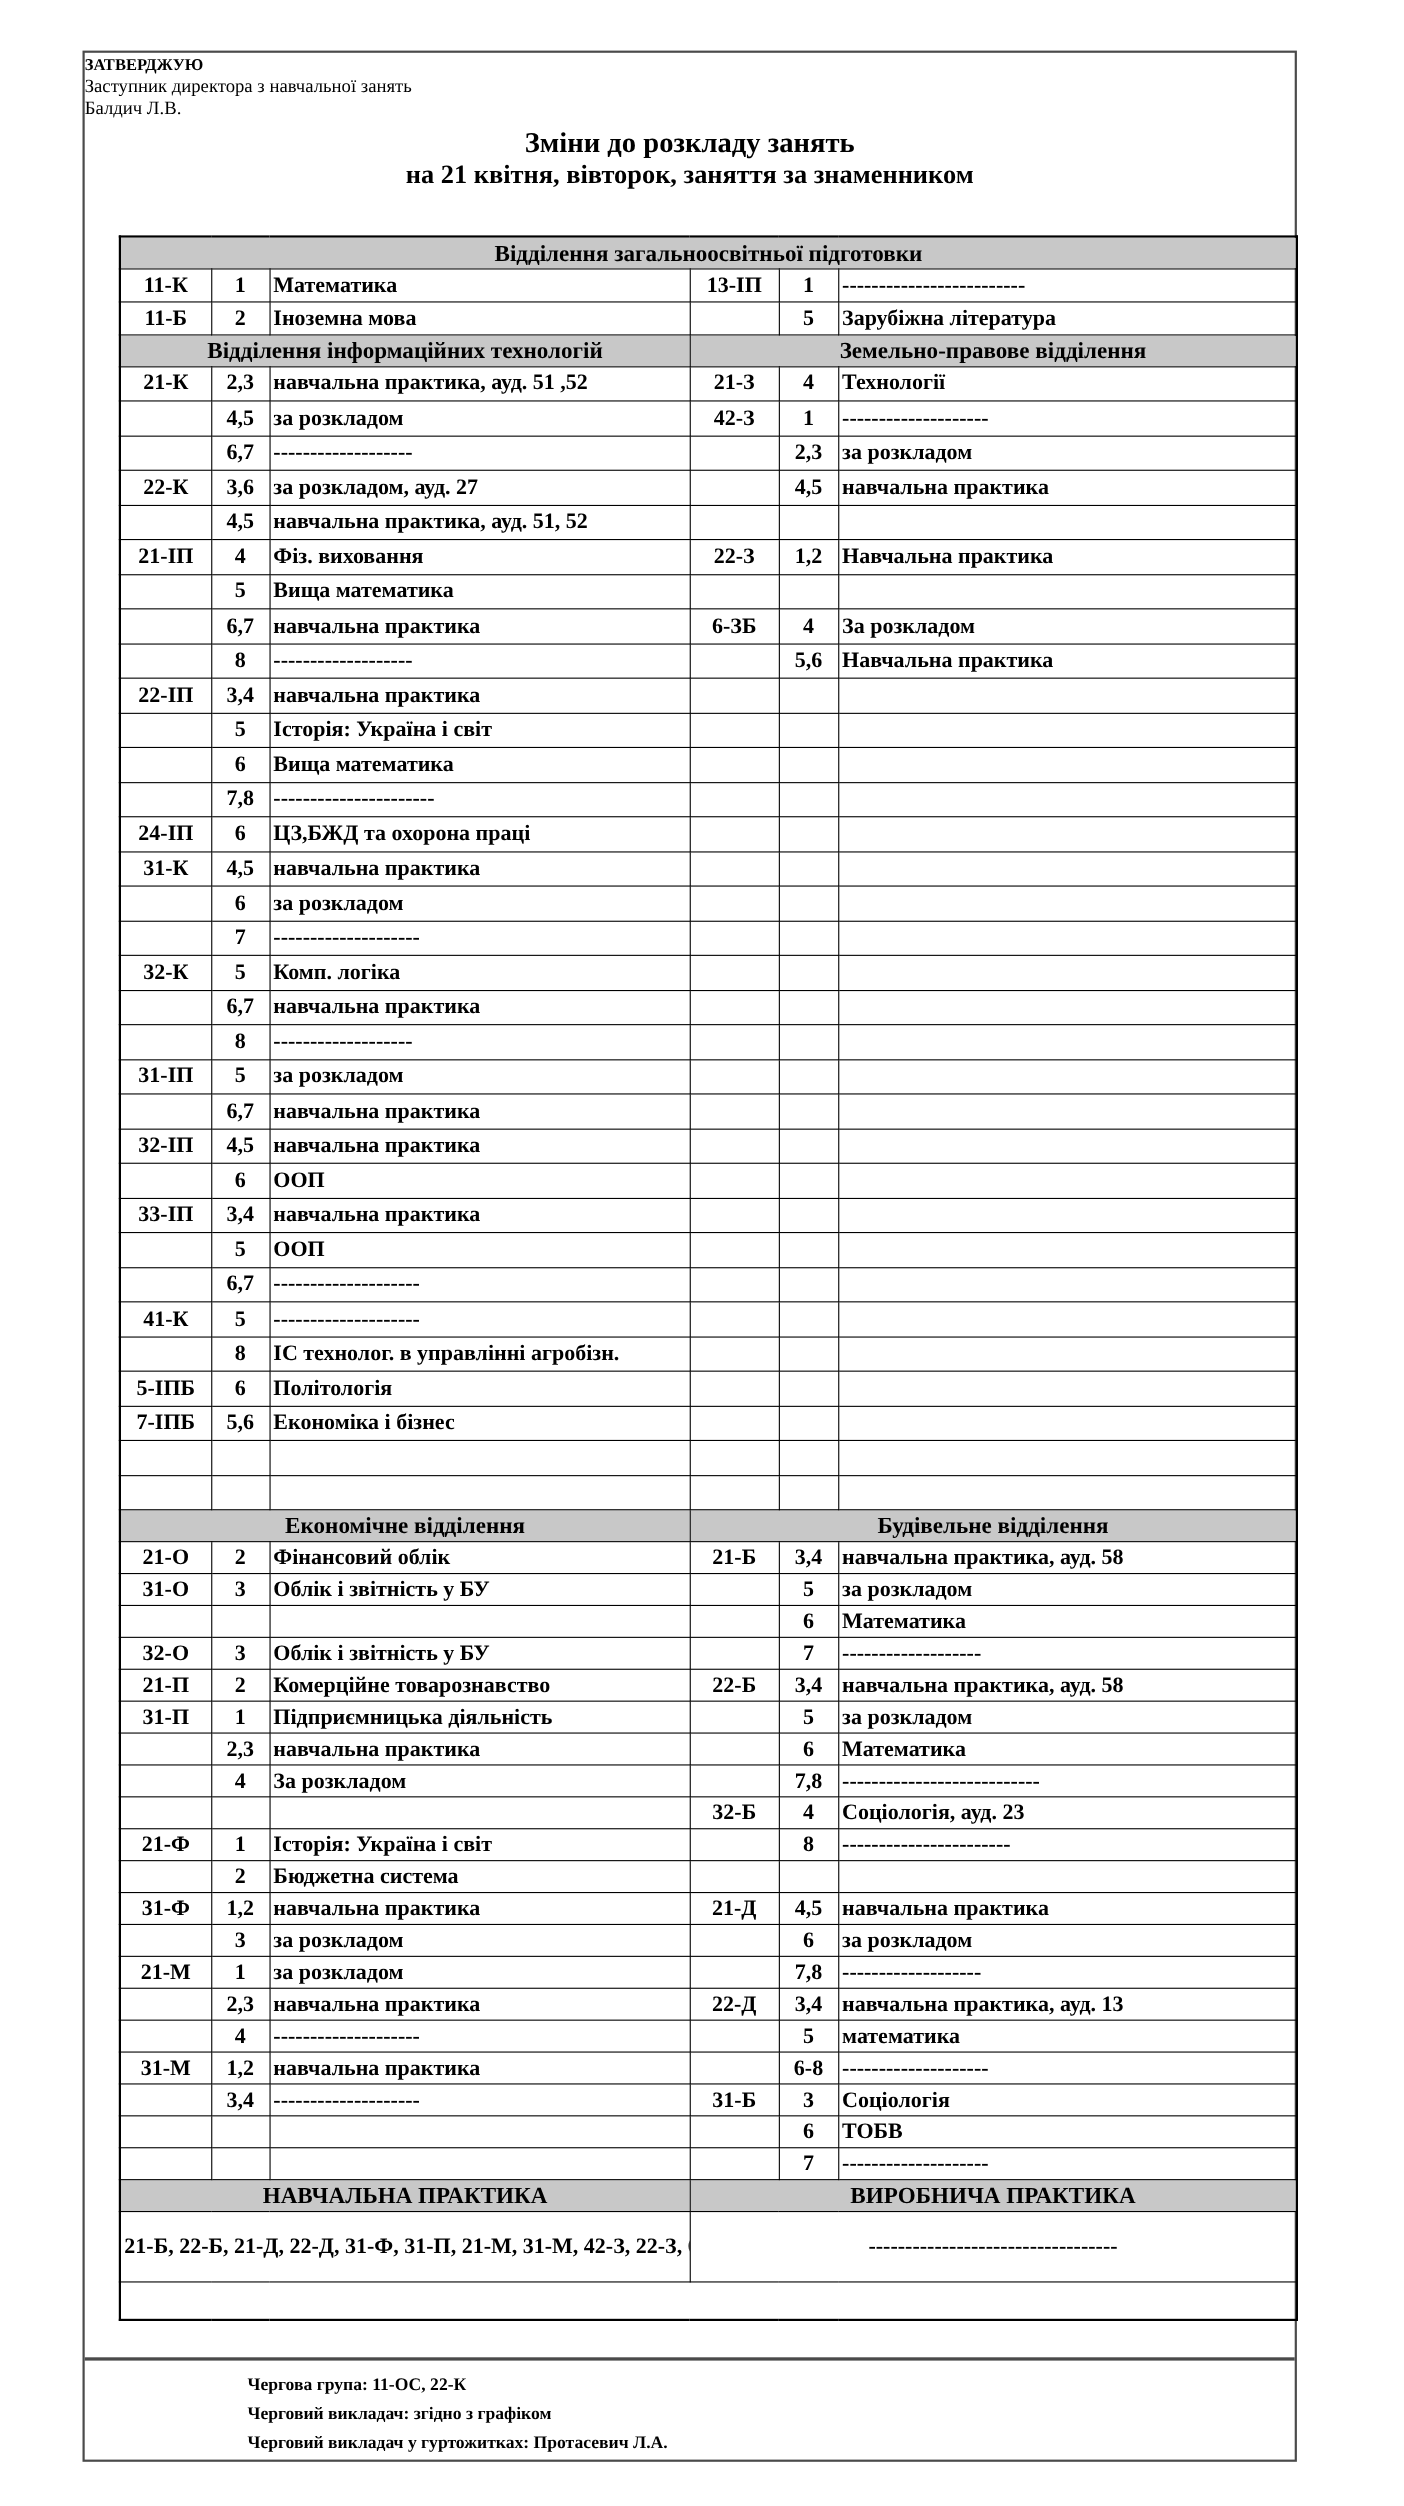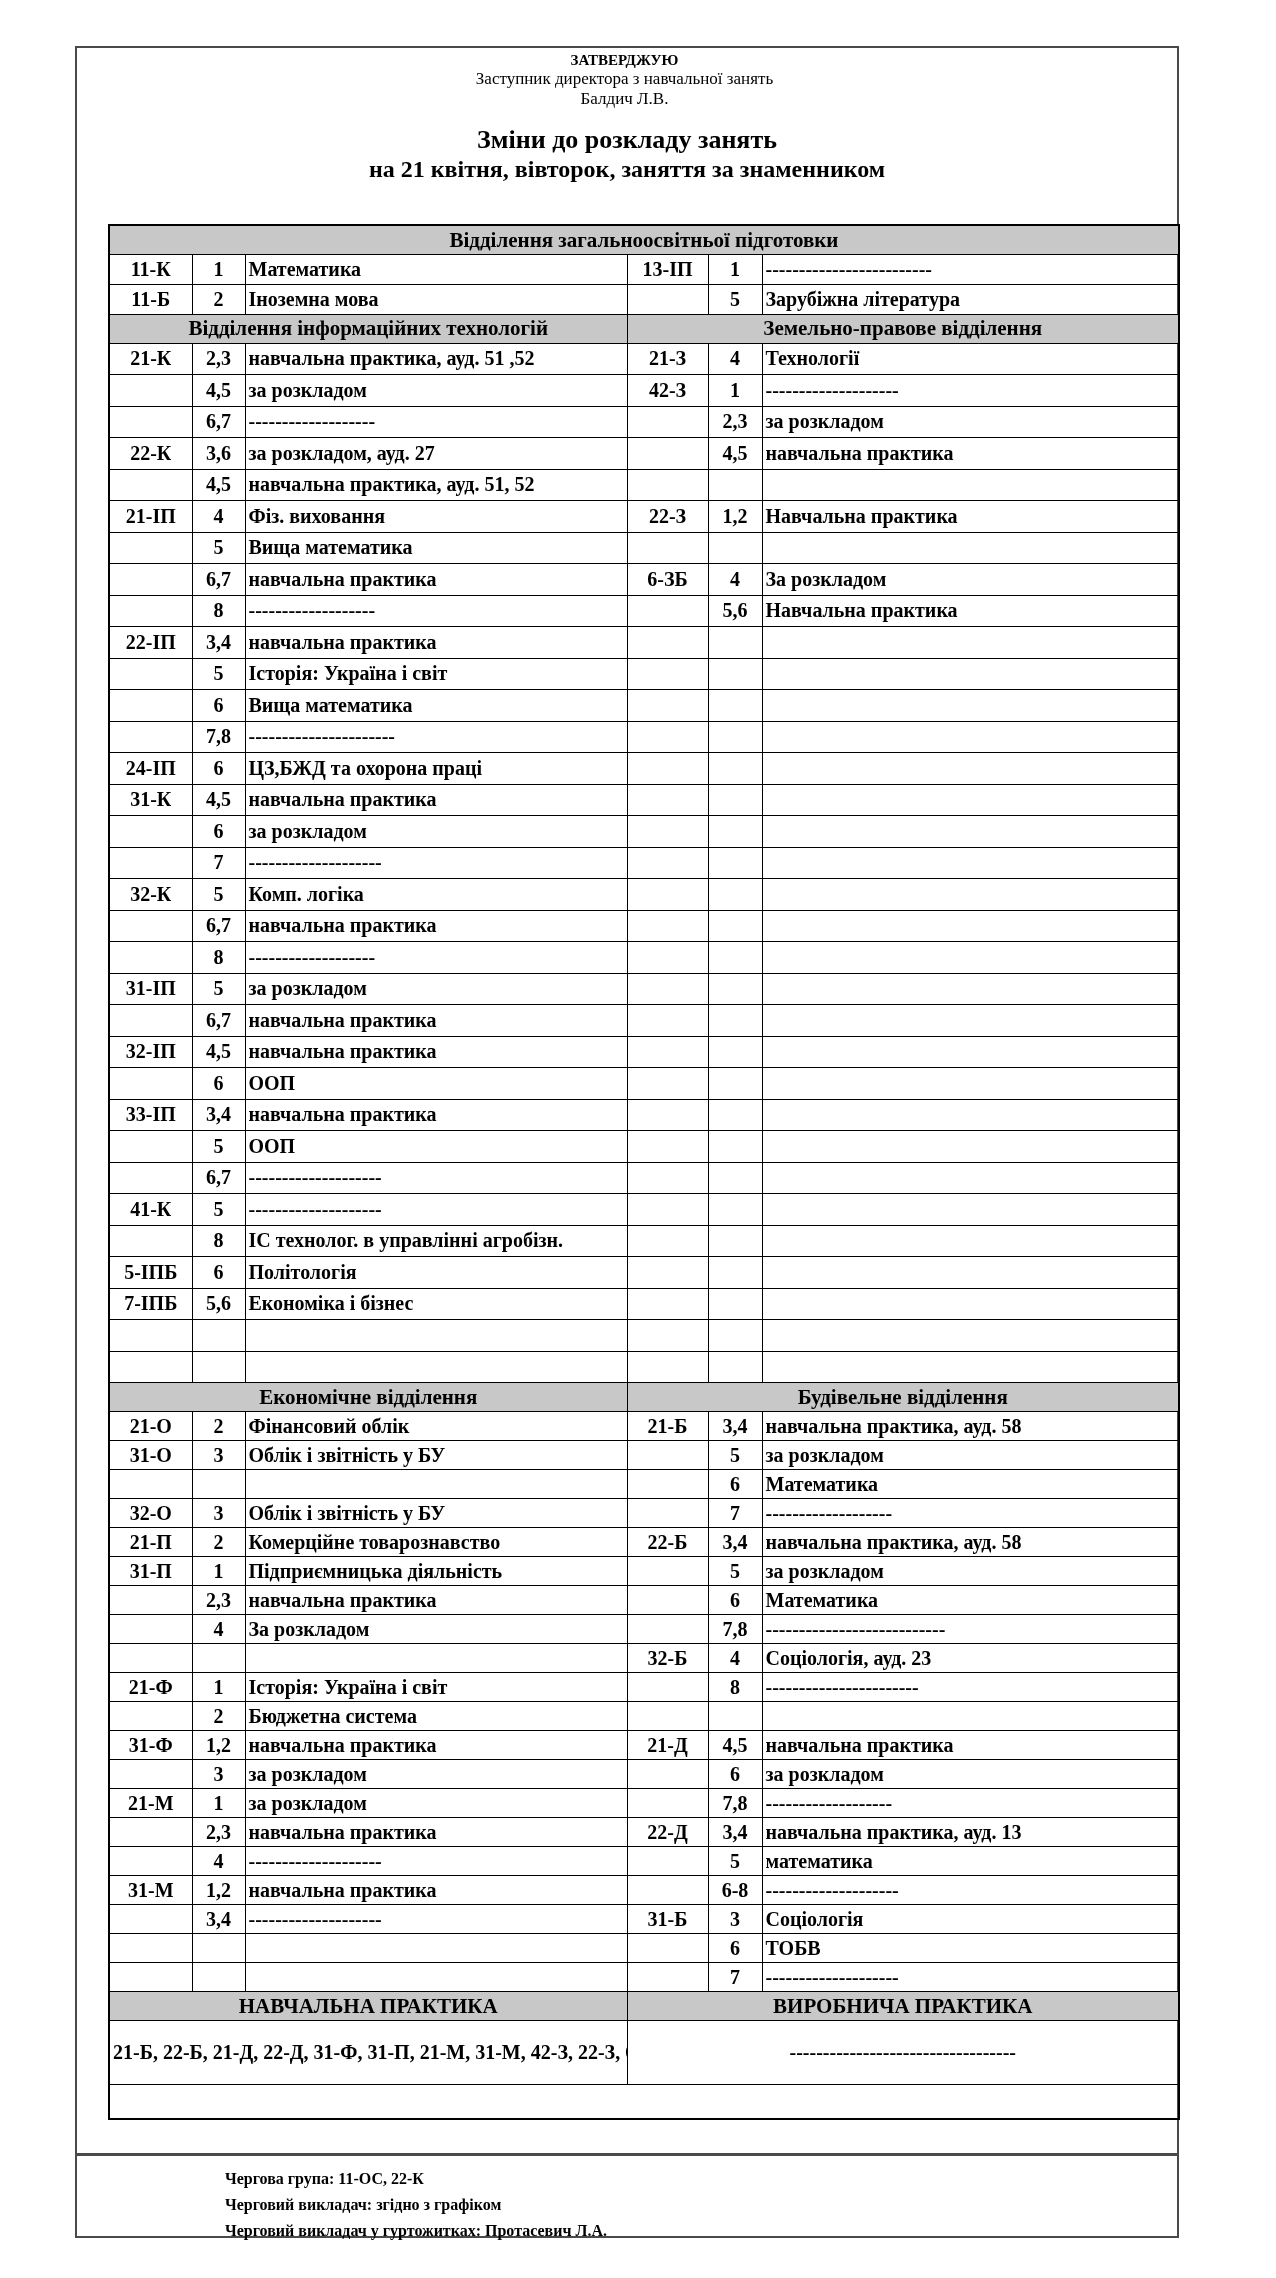--- a/index.html
+++ b/index.html
@@ -4,25 +4,25 @@
 <style>
   html,body{margin:0;padding:0;background:#fff;}
   body{
     width:1276px;height:2278px;position:relative;
     font-family:"Liberation Serif","DejaVu Serif",serif;color:#000;
   }
   .page{
     position:absolute;left:75px;top:46px;width:1104px;height:2192px;
     border:2px solid #4a4a4a;box-sizing:border-box;background:#fff;
   }
-  .approve{text-align:center;padding:4px 5px 0 0;}
+  .approve{text-align:left;padding:4px 5px 0 0;}
   .approve .a1{font-weight:bold;font-size:15px;line-height:17px;}
   .approve .a2{font-size:17px;line-height:20px;}
   .approve .a3{font-size:17px;line-height:20px;}
-  .title{text-align:center;font-weight:bold;margin-top:16px;}
+  .title{text-align:center;font-weight:bold;margin-top:6px;}
   .title .t1{font-size:26px;line-height:30px;}
   .title .t2{font-size:24px;line-height:28px;}
   table.sched{
     border-collapse:collapse;table-layout:fixed;
     margin:41px 0 15px 31px;width:1070px;
     border:2px solid #000;
   }
   table.sched td{
     border:1px solid #000;
     font-weight:bold;font-size:20px;line-height:1.05;

